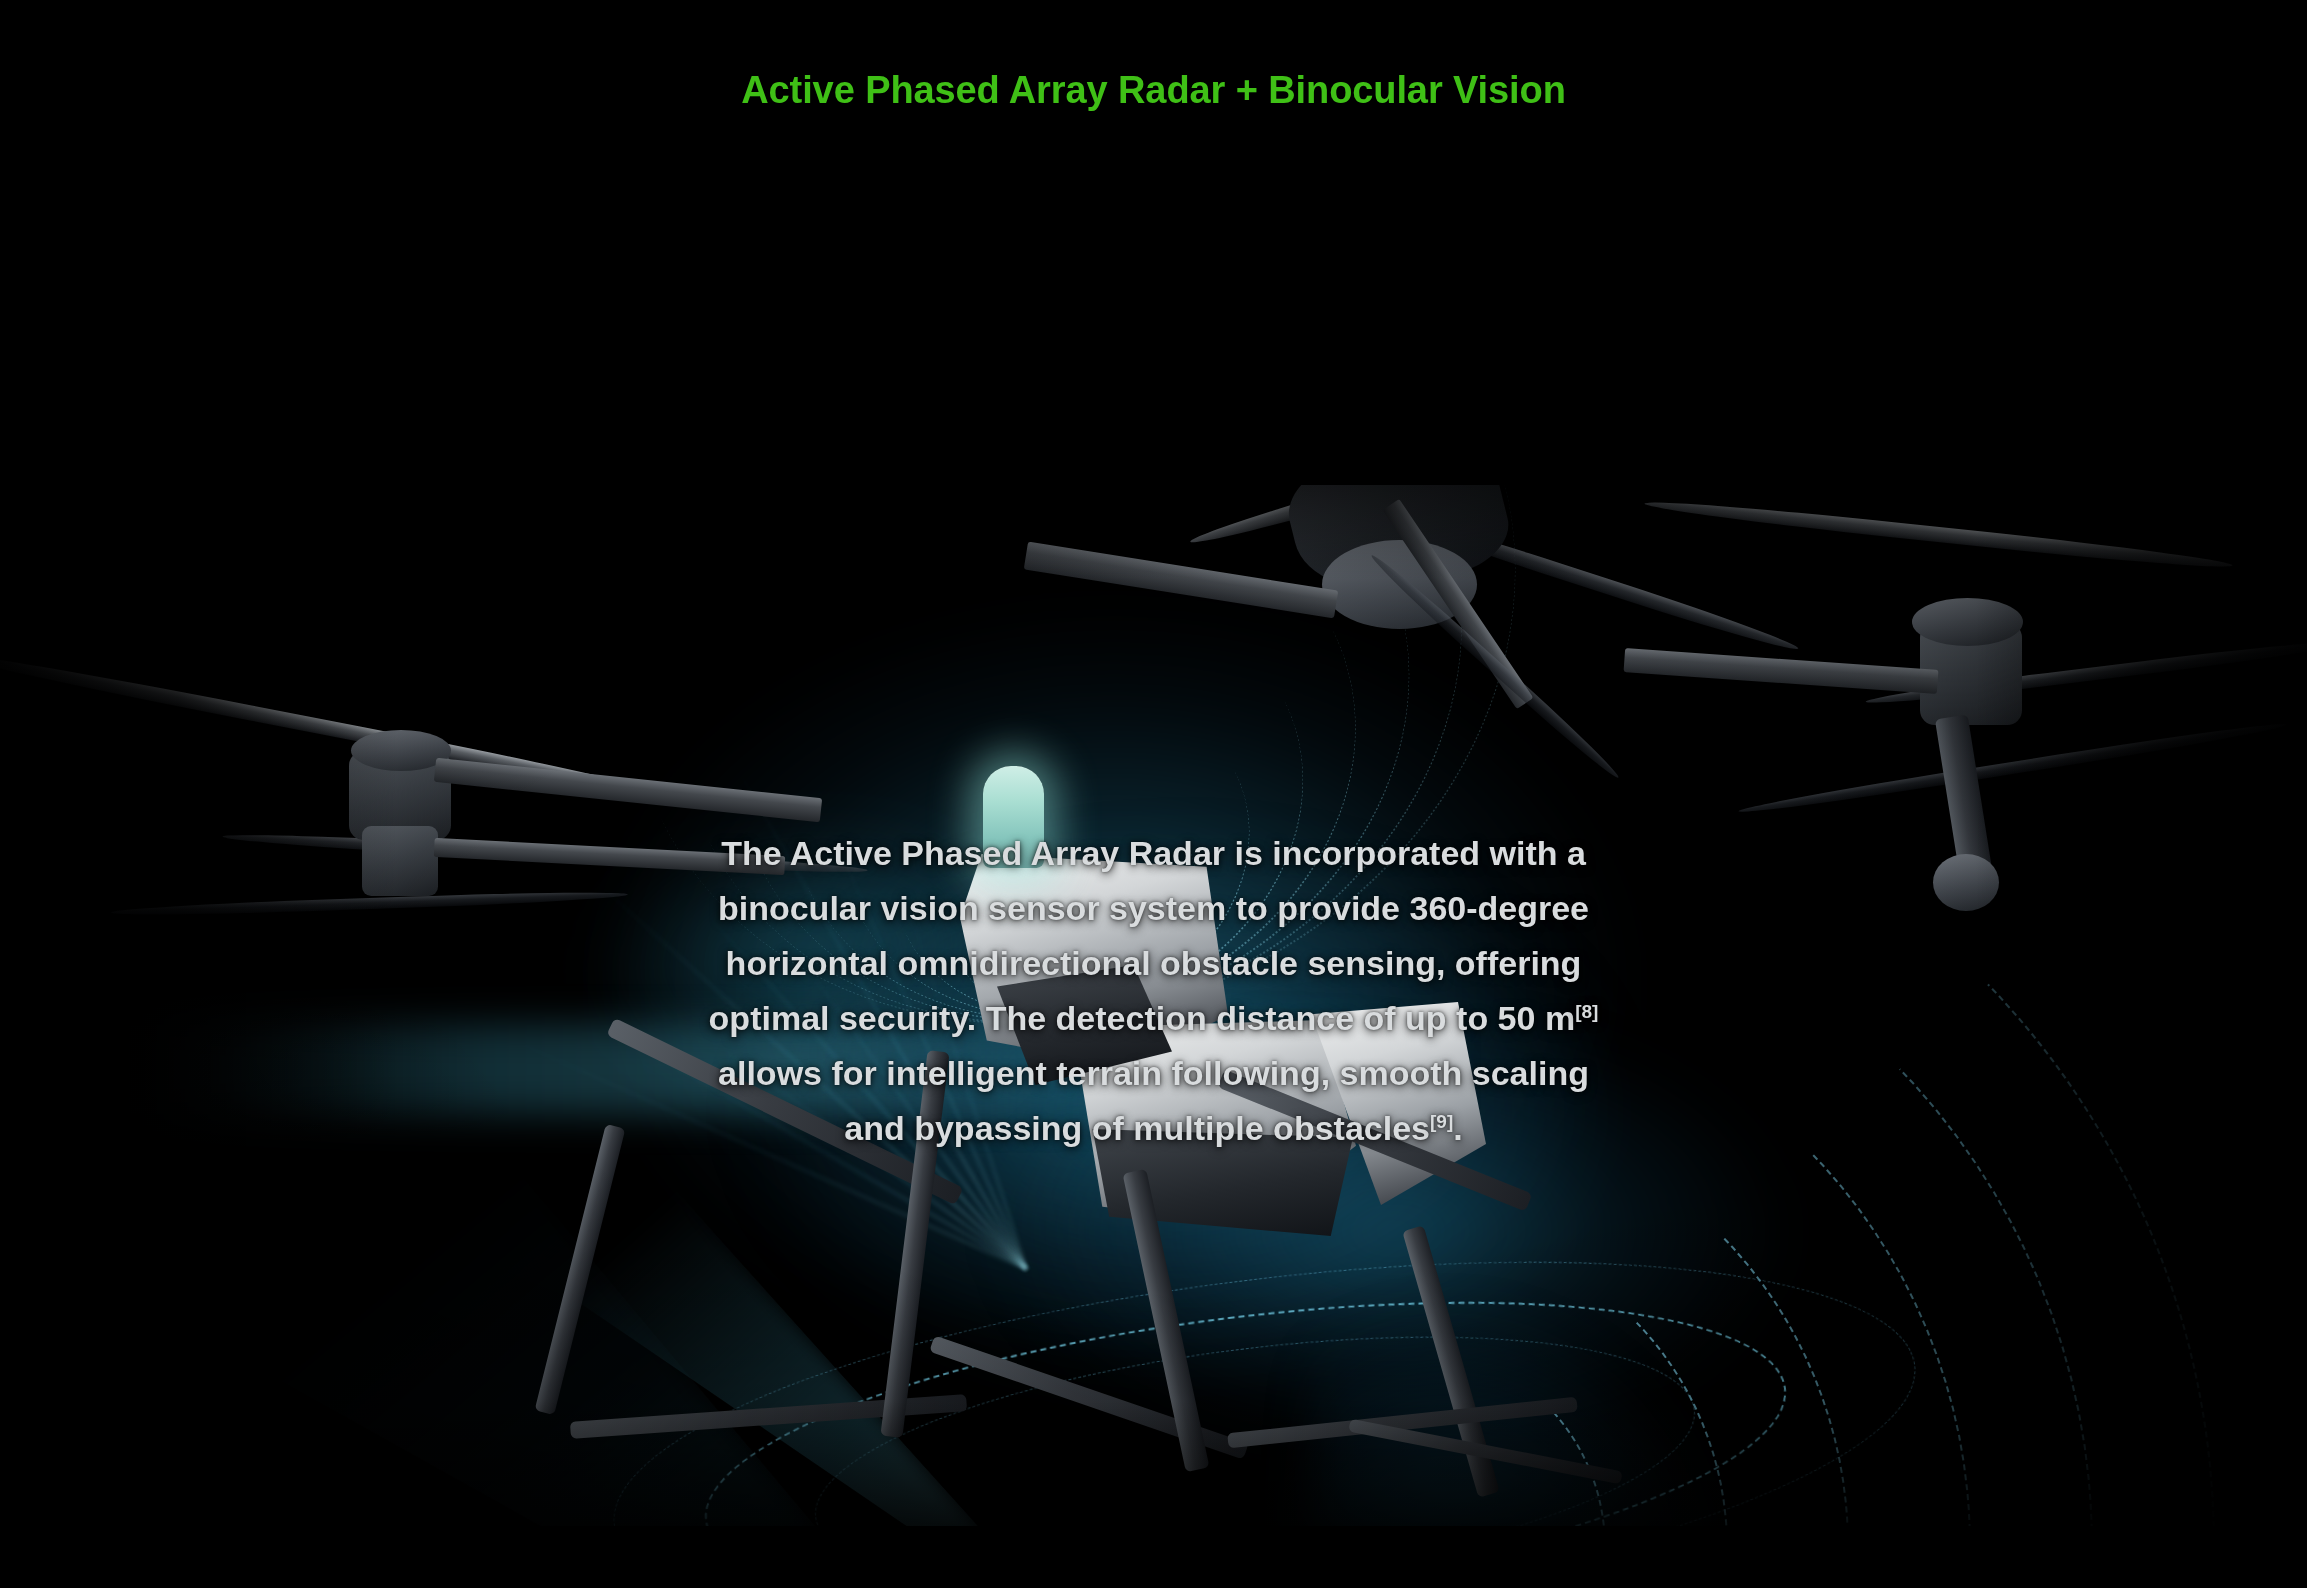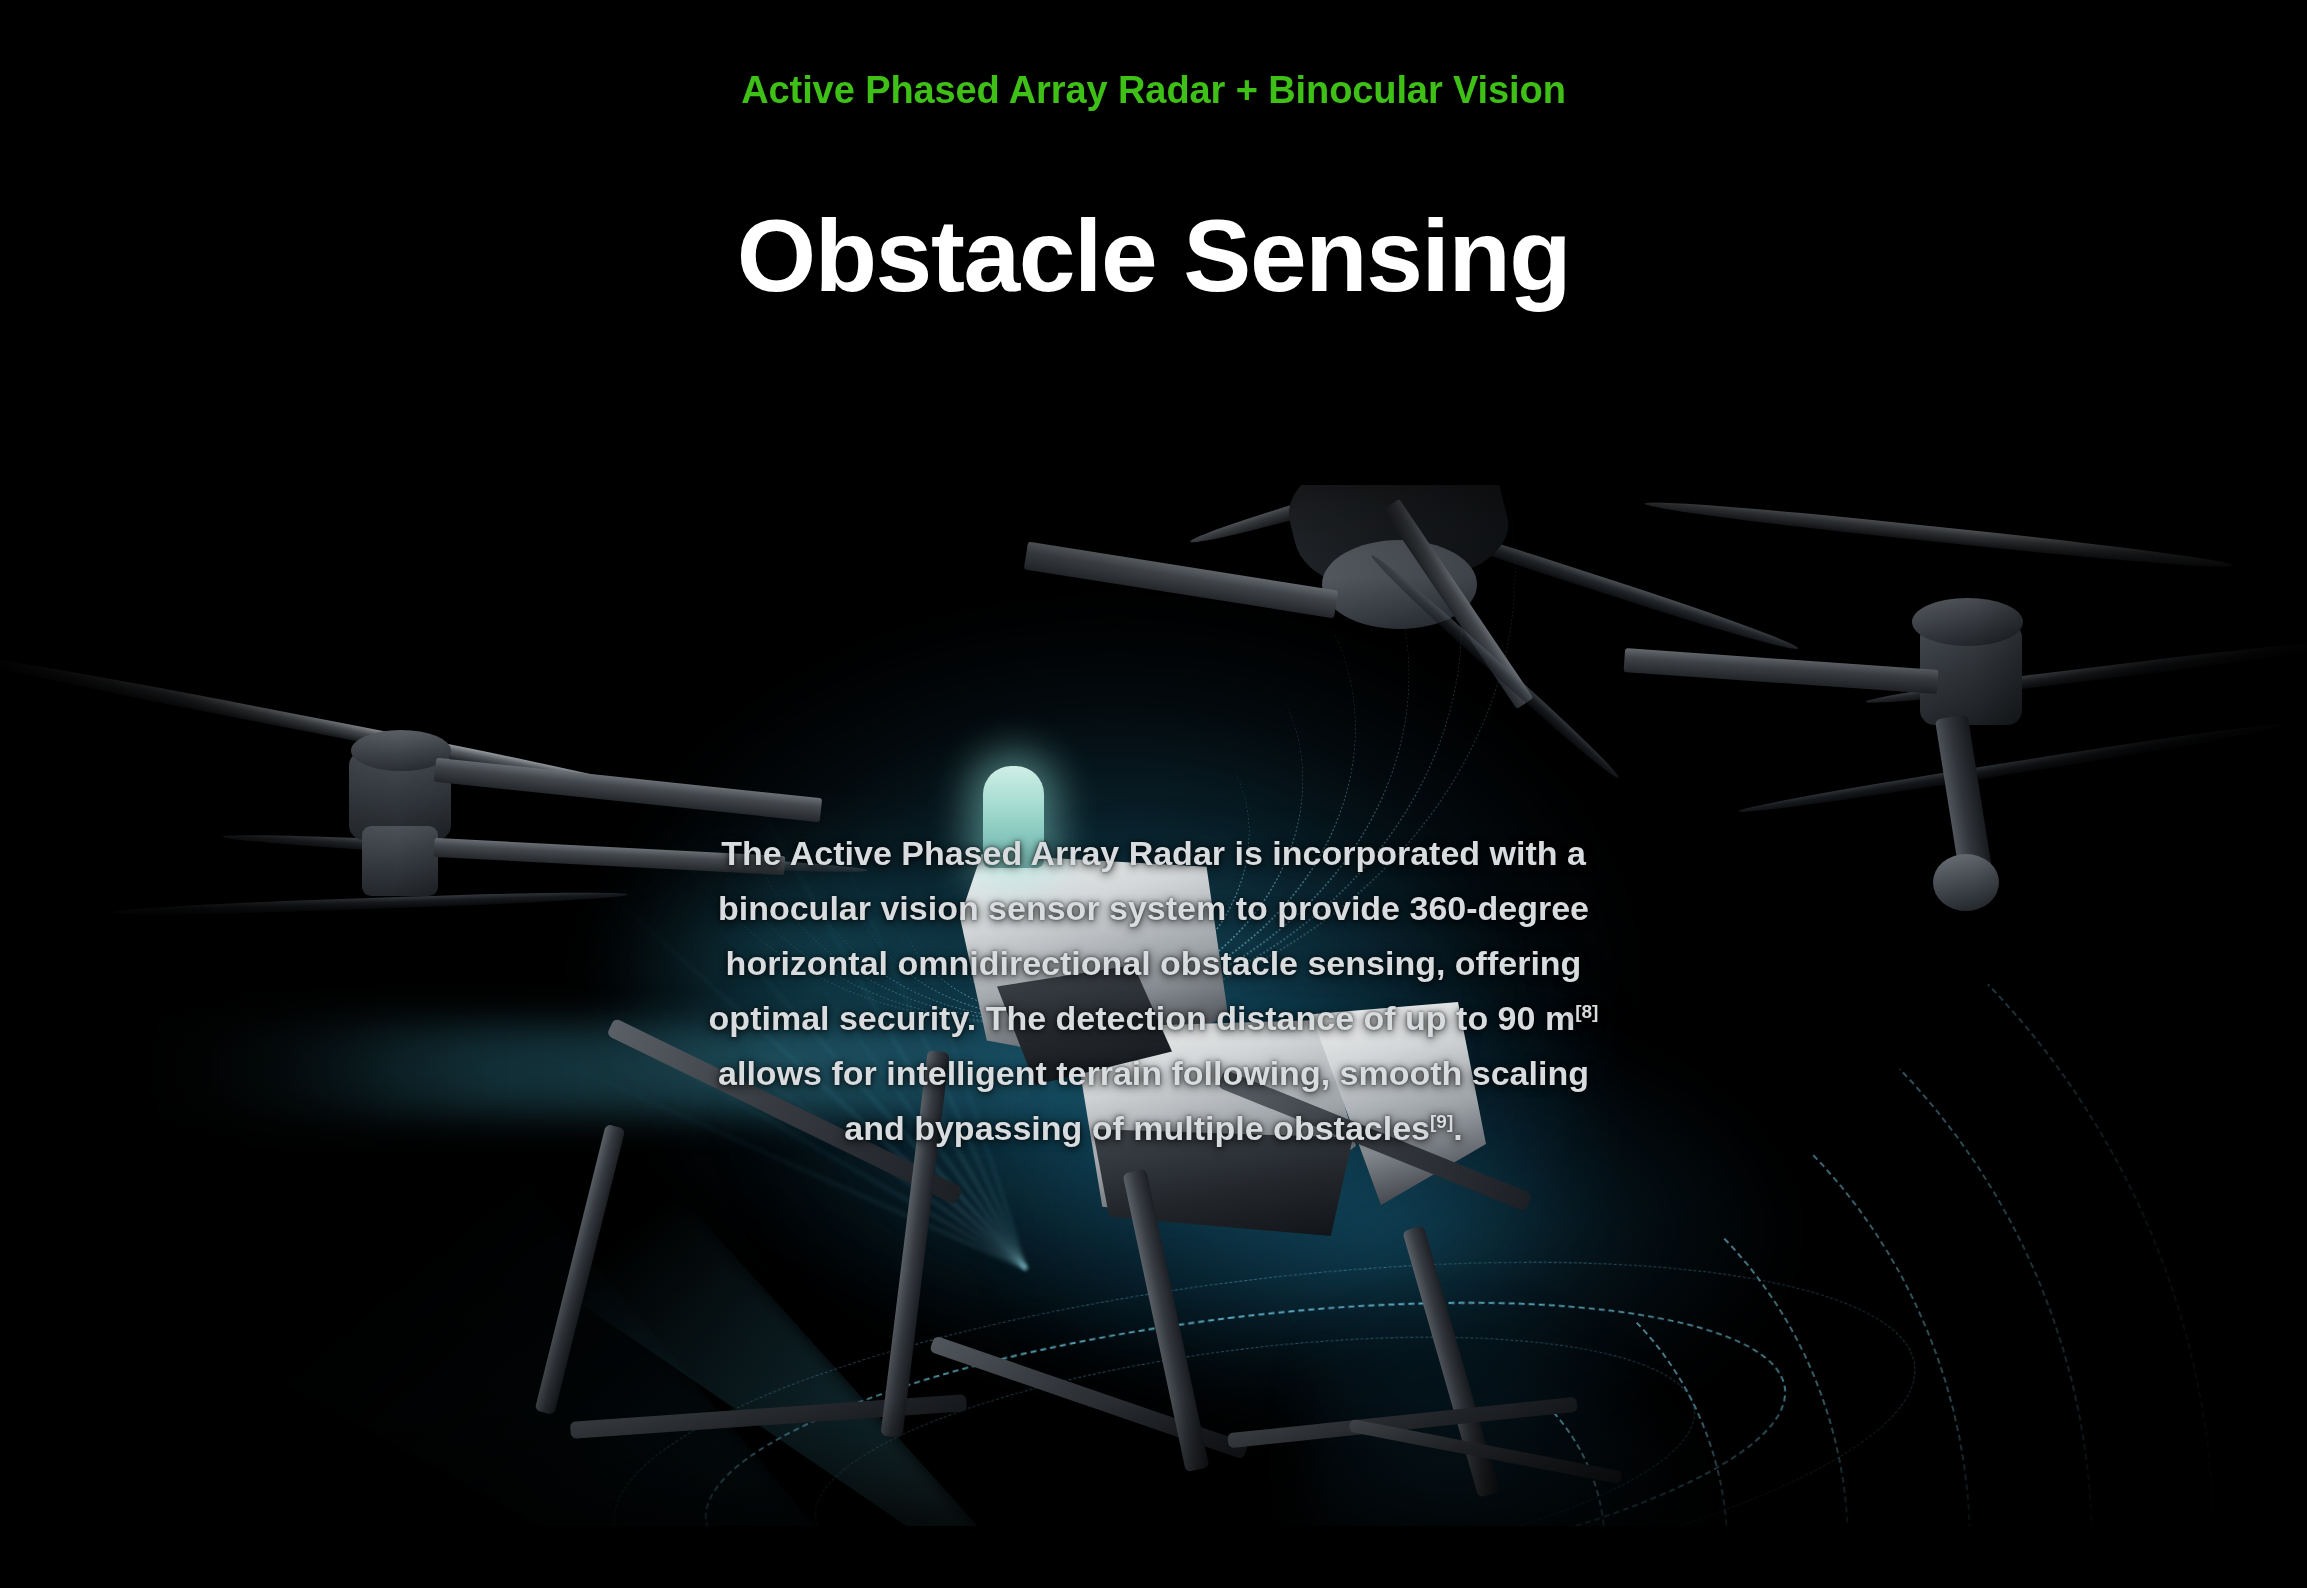--- a/index.html
+++ b/index.html
@@ -314,21 +314,20 @@
   }
 </style>
 </head>
 <body>
 
 <div class="page">
 
   <div class="header">
     <div class="eyebrow">Active Phased Array Radar + Binocular Vision</div>
     <div class="headline">
-      <div>Obstacle Sensing</div>
     </div>
   </div>
 
   <div class="hero">
     <div class="hero-scene">
 
       <div class="bg-glow-main"></div>
       <div class="bg-glow-mid"></div>
       <div class="bg-glow-lower"></div>
       <div class="bg-glow-left"></div>
@@ -422,18 +421,18 @@
         <div class="leg" style="left:1347px; top:960px; width:277px; height:13px; transform:rotate(11deg);"></div>
       </div>
 
       <div class="left-dark"></div>
       <div class="right-dark"></div>
       <div class="vignette"></div>
     </div>
   </div>
 
   <p class="body-copy">
-    <span>The Active Phased Array Radar is incorporated with a binocular vision sensor system to provide 360-degree horizontal omnidirectional obstacle sensing, offering optimal security. The detection distance of up to 90 m</span><sup>[8]</sup><span> allows for intelligent terrain following, smooth scaling and bypassing of multiple obstacles</span><sup>[9]</sup><span>.</span>
+    <span>The Active Phased Array Radar is incorporated with a binocular vision sensor system to provide 360-degree horizontal omnidirectional obstacle sensing, offering optimal security. The detection distance of up to 50 m</span><sup>[8]</sup><span> allows for intelligent terrain following, smooth scaling and bypassing of multiple obstacles</span><sup>[9]</sup><span>.</span>
   </p>
 
   <div class="footer-black"></div>
 </div>
 
 
 </body></html>

